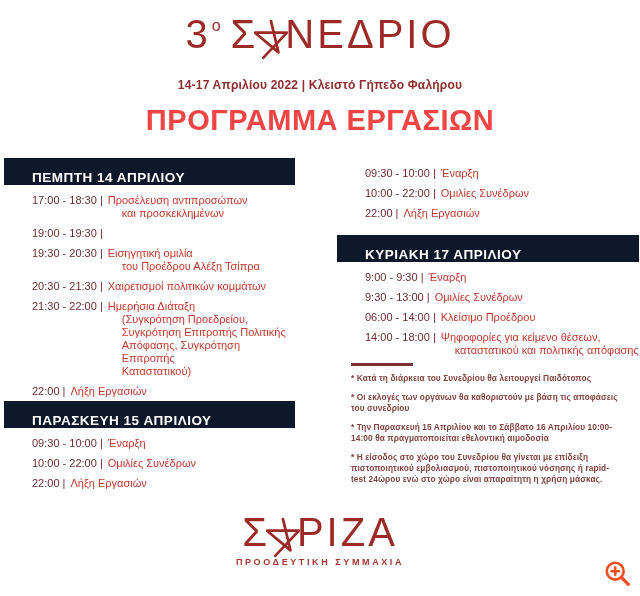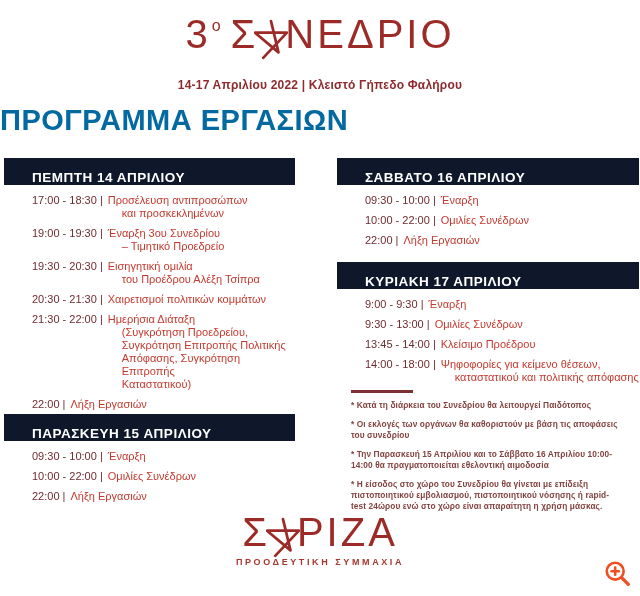--- a/index.html
+++ b/index.html
@@ -14,22 +14,22 @@
   .header{position:absolute;top:14px;left:0;width:100%;text-align:center;color:#9c2b28;}
   .logo-line{display:inline-flex;align-items:flex-end;font-size:40px;letter-spacing:3px;line-height:1;color:#9c2b28;}
   .logo-num{font-weight:400;}
   .logo-sup{font-size:16px;vertical-align:top;position:relative;top:-20px;margin-left:1px;margin-right:10px;letter-spacing:0;}
   .logo-sigma{font-weight:400;}
   .star-svg{display:inline-block;vertical-align:bottom;margin:0 -3px -13px -4px;}
   .logo-rest{font-weight:400;}
   .subtitle{margin-top:24px;font-size:12px;font-weight:bold;color:#8d2b2d;letter-spacing:.2px;}
 
   
-  .main-title{position:absolute;top:104px;left:0;width:100%;
-    font-size:29px;font-weight:bold;color:#0369a1;letter-spacing:.5px;}
+  .main-title{position:absolute;top:104px;left:0;width:100%;text-align:center;
+    font-size:29px;font-weight:bold;color:#ef4444;letter-spacing:.5px;}
 
   
   .col{position:absolute;top:158px;}
   .col-left{left:4px;width:291px;}
   .col-right{left:337px;width:302px;}
 
   .day-bar{height:27px;background:#0f172a;color:#ffffff;display:flex;align-items:flex-end;
     padding-left:28px;box-sizing:border-box;font-size:13.5px;font-weight:bold;letter-spacing:.5px;}
   .day-bar.gap-left{margin-top:3px;}
   .day-bar.gap-right{margin-top:15px;}
@@ -77,22 +77,20 @@
       <span>ΠΕΜΠΤΗ 14 ΑΠΡΙΛΙΟΥ</span>
     </div>
     <div class="items">
         <div class="row">
           <span class="t">17:00 - 18:30 |</span>
           <span class="d">Προσέλευση αντιπροσώπων
 και προσκεκλημένων</span>
         </div>
         <div class="row">
           <span class="t">19:00 - 19:30 |</span>
-          <span class="d">Έναρξη 3ου Συνεδρίου
-– Τιμητικό Προεδρείο</span>
         </div>
         <div class="row">
           <span class="t">19:30 - 20:30 |</span>
           <span class="d">Εισηγητική ομιλία
 του Προέδρου Αλέξη Τσίπρα</span>
         </div>
         <div class="row">
           <span class="t">20:30 - 21:30 |</span>
           <span class="d">Χαιρετισμοί πολιτικών κομμάτων</span>
         </div>
@@ -123,23 +121,20 @@
           <span class="d">Ομιλίες Συνέδρων</span>
         </div>
         <div class="row">
           <span class="t">22:00 |</span>
           <span class="d">Λήξη Εργασιών</span>
         </div>
       </div>
   </div>
 
   <div class="col col-right">
-    <div class="day-bar">
-      <span>ΣΑΒΒΑΤΟ 16 ΑΠΡΙΛΙΟΥ</span>
-    </div>
     <div class="items">
         <div class="row">
           <span class="t">09:30 - 10:00 |</span>
           <span class="d">Έναρξη</span>
         </div>
         <div class="row">
           <span class="t">10:00 - 22:00 |</span>
           <span class="d">Ομιλίες Συνέδρων</span>
         </div>
         <div class="row">
@@ -154,21 +149,21 @@
     <div class="items">
         <div class="row">
           <span class="t">9:00 - 9:30 |</span>
           <span class="d">Έναρξη</span>
         </div>
         <div class="row">
           <span class="t">9:30 - 13:00 |</span>
           <span class="d">Ομιλίες Συνέδρων</span>
         </div>
         <div class="row">
-          <span class="t">13:45 - 14:00 |</span>
+          <span class="t">06:00 - 14:00 |</span>
           <span class="d">Κλείσιμο Προέδρου</span>
         </div>
         <div class="row">
           <span class="t">14:00 - 18:00 |</span>
           <span class="d">Ψηφοφορίες για κείμενο θέσεων,
 καταστατικού και πολιτικής απόφασης</span>
         </div>
       </div>
 
     <div class="divider"></div>

